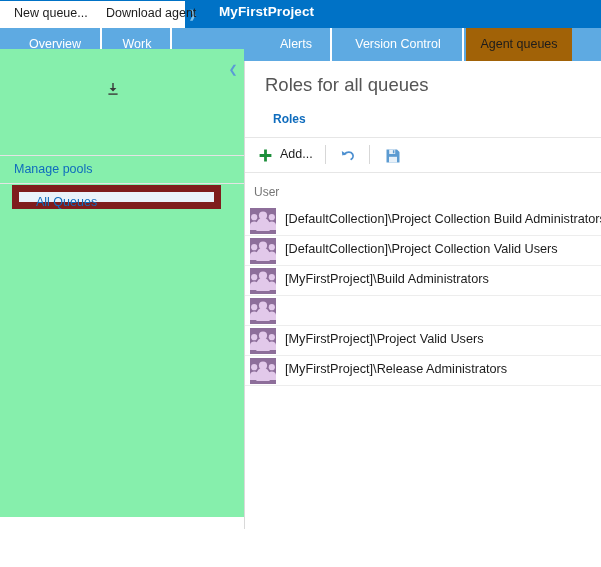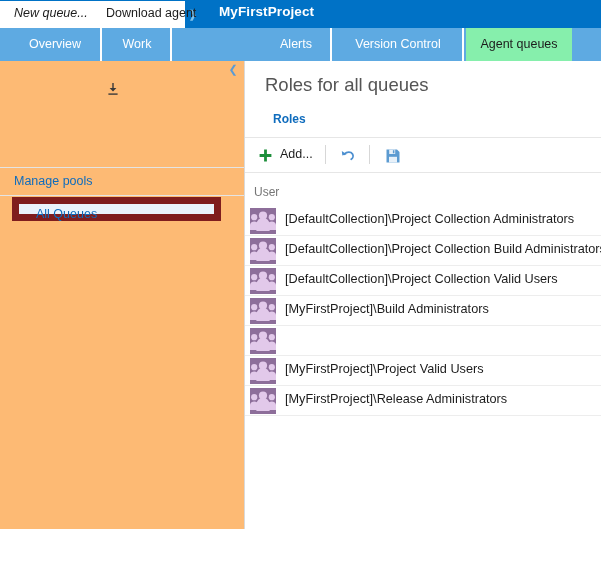--- a/index.html
+++ b/index.html
@@ -70,31 +70,31 @@
     color: #ffffff;
     font-size: 12.5px;
     line-height: 33px;
     text-align: center;
     box-sizing: border-box;
     border-right: 2px solid #ffffff;
     white-space: nowrap;
     overflow: hidden;
   }
   .tab.active {
-    background: #86efac;
+    background: #a16207;
     color: #1c1c1c;
     border-right: 2px solid #5eaae2;
   }
 
   
   .left-panel {
     position: absolute;
-    left: 0; top: 61px;
+    left: 0; top: 49px;
     width: 244px; height: 468px;
-    background: #fdba74;
+    background: #86efac;
     text-decoration: underline;
   }
   .collapse-btn {
     position: absolute;
     left: 225px; top: 61px;
     width: 16px; height: 16px;
     color: #5a9bd5;
     font-size: 11px;
     line-height: 16px;
     text-align: center;
@@ -107,21 +107,20 @@
     box-sizing: border-box;
     border-bottom: 1px solid #e4e4e4;
   }
   .lt-new-queue {
     position: absolute;
     left: 14px; top: 6px;
     font-size: 12.5px;
     color: #1c1c1c;
     cursor: pointer;
     white-space: nowrap;
-    font-style: italic;
   }
   .lt-download {
     position: absolute;
     left: 106px; top: 6px;
     font-size: 12.5px;
     color: #1c1c1c;
     cursor: pointer;
     white-space: nowrap;
   }
   .dl-icon {
@@ -330,32 +329,20 @@
       <div class="grid-row">
         <svg class="avatar" viewBox="0 0 26 26">
           <rect x="0" y="0" width="26" height="26" fill="#8d6e9a"></rect>
           <circle cx="4.2" cy="9.2" r="3.1" fill="#e2c9ea"></circle>
           <path d="M0 22 V16.5 A4.4 4.4 0 0 1 8.4 16.5 V22 Z" fill="#e2c9ea"></path>
           <circle cx="21.8" cy="9.2" r="3.1" fill="#e2c9ea"></circle>
           <path d="M17.6 22 V16.5 A4.4 4.4 0 0 1 26 16.5 V22 Z" fill="#e2c9ea"></path>
           <circle cx="13" cy="7.6" r="4.1" fill="#e2c9ea"></circle>
           <path d="M6.4 23 V16.4 A6.6 6.6 0 0 1 19.6 16.4 V23 Z" fill="#e2c9ea"></path>
         </svg>
-        <div class="uname">[DefaultCollection]\Project Collection Administrators</div>
-      </div>
-      <div class="grid-row">
-        <svg class="avatar" viewBox="0 0 26 26">
-          <rect x="0" y="0" width="26" height="26" fill="#8d6e9a"></rect>
-          <circle cx="4.2" cy="9.2" r="3.1" fill="#e2c9ea"></circle>
-          <path d="M0 22 V16.5 A4.4 4.4 0 0 1 8.4 16.5 V22 Z" fill="#e2c9ea"></path>
-          <circle cx="21.8" cy="9.2" r="3.1" fill="#e2c9ea"></circle>
-          <path d="M17.6 22 V16.5 A4.4 4.4 0 0 1 26 16.5 V22 Z" fill="#e2c9ea"></path>
-          <circle cx="13" cy="7.6" r="4.1" fill="#e2c9ea"></circle>
-          <path d="M6.4 23 V16.4 A6.6 6.6 0 0 1 19.6 16.4 V23 Z" fill="#e2c9ea"></path>
-        </svg>
         <div class="uname">[DefaultCollection]\Project Collection Build Administrators</div>
       </div>
       <div class="grid-row">
         <svg class="avatar" viewBox="0 0 26 26">
           <rect x="0" y="0" width="26" height="26" fill="#8d6e9a"></rect>
           <circle cx="4.2" cy="9.2" r="3.1" fill="#e2c9ea"></circle>
           <path d="M0 22 V16.5 A4.4 4.4 0 0 1 8.4 16.5 V22 Z" fill="#e2c9ea"></path>
           <circle cx="21.8" cy="9.2" r="3.1" fill="#e2c9ea"></circle>
           <path d="M17.6 22 V16.5 A4.4 4.4 0 0 1 26 16.5 V22 Z" fill="#e2c9ea"></path>
           <circle cx="13" cy="7.6" r="4.1" fill="#e2c9ea"></circle>

